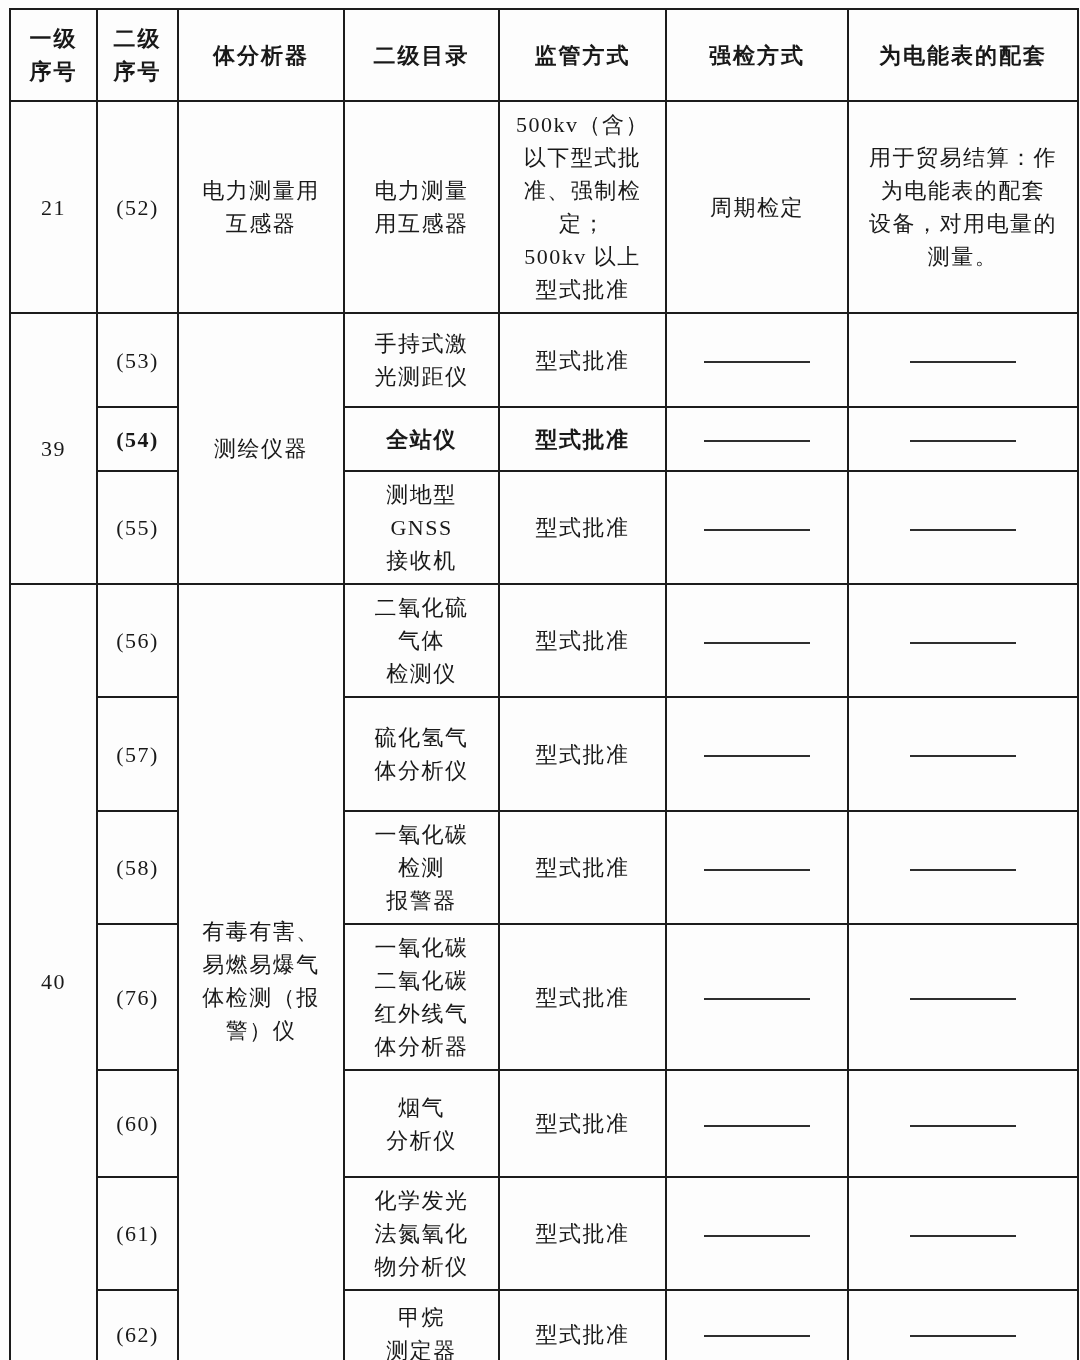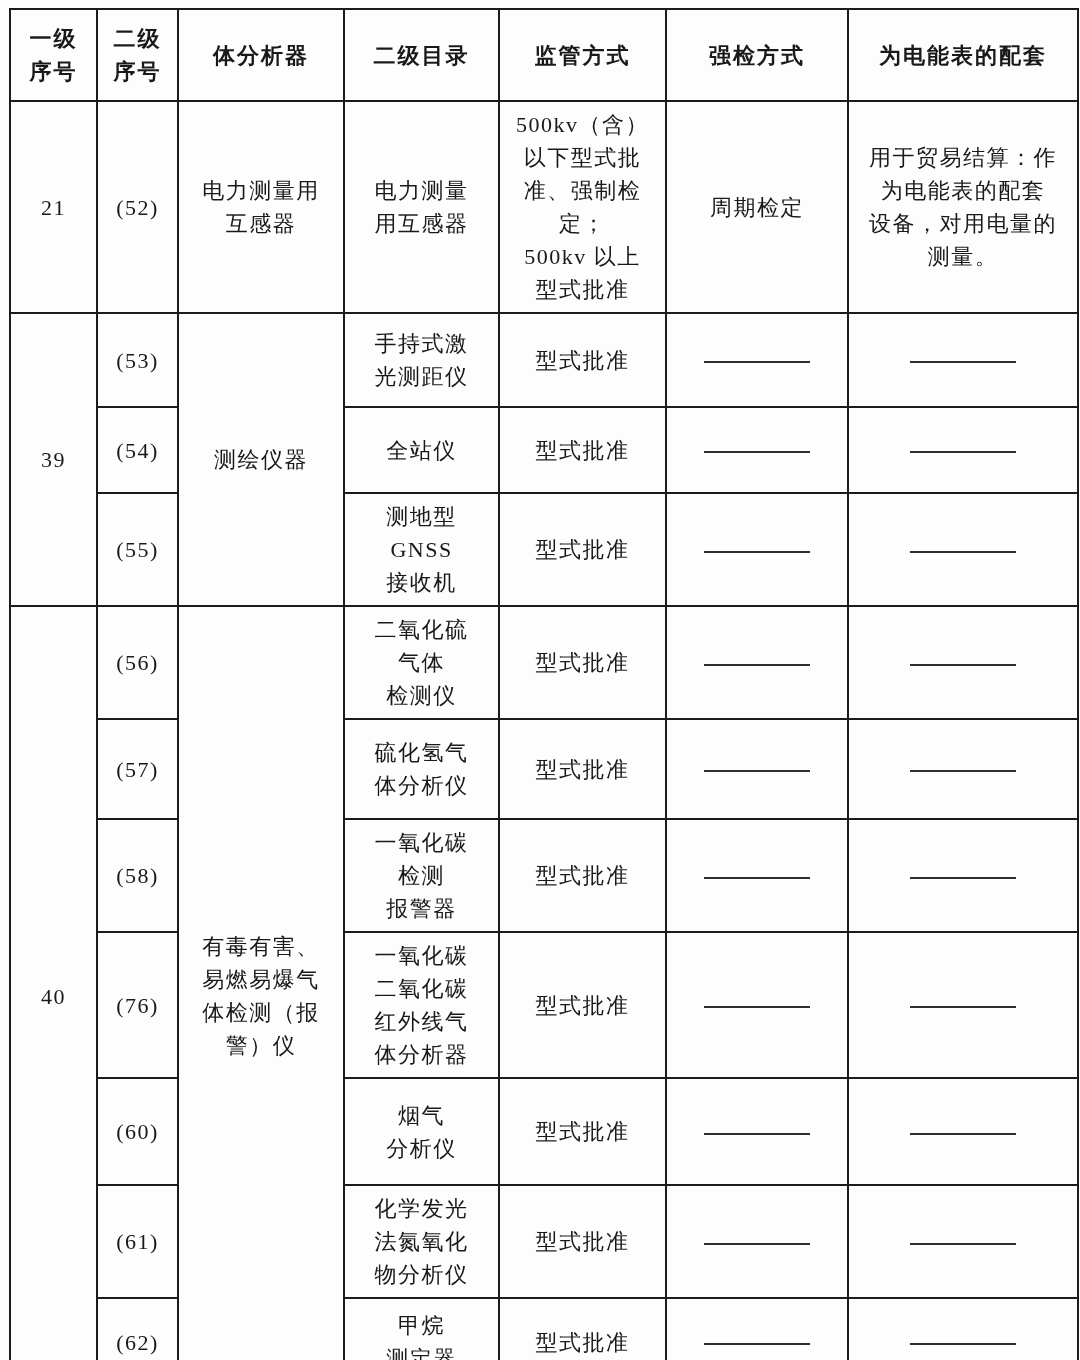--- a/index.html
+++ b/index.html
@@ -48,24 +48,24 @@
   }
   table.catalog td {
     font-family: "Liberation Serif", "DejaVu Serif", serif;
     font-size: 22px;
     letter-spacing: 1.5px;
   }
   
   thead tr           { height: 92px;  }
   tbody tr:nth-child(1)  { height: 208px; }
   tbody tr:nth-child(2)  { height: 94px;  }
-  tbody tr:nth-child(3)  { height: 86px;  }
+  tbody tr:nth-child(3)  { height: 64px; font-weight: bold;  }
   tbody tr:nth-child(4)  { height: 106px; }
   tbody tr:nth-child(5)  { height: 107px; }
-  tbody tr:nth-child(6)  { height: 100px; border-radius: 22px;  }
+  tbody tr:nth-child(6)  { height: 114px; border-radius: 22px;  }
   tbody tr:nth-child(7)  { height: 111px; }
   tbody tr:nth-child(8)  { height: 142px; }
   tbody tr:nth-child(9)  { height: 107px;  }
   tbody tr:nth-child(10) { height: 104px; }
   tbody tr:nth-child(11) { height: 88px;  }
 
   td.cell-left {
     text-align: left;
     padding-left: 11px;
     padding-right: 8px;

